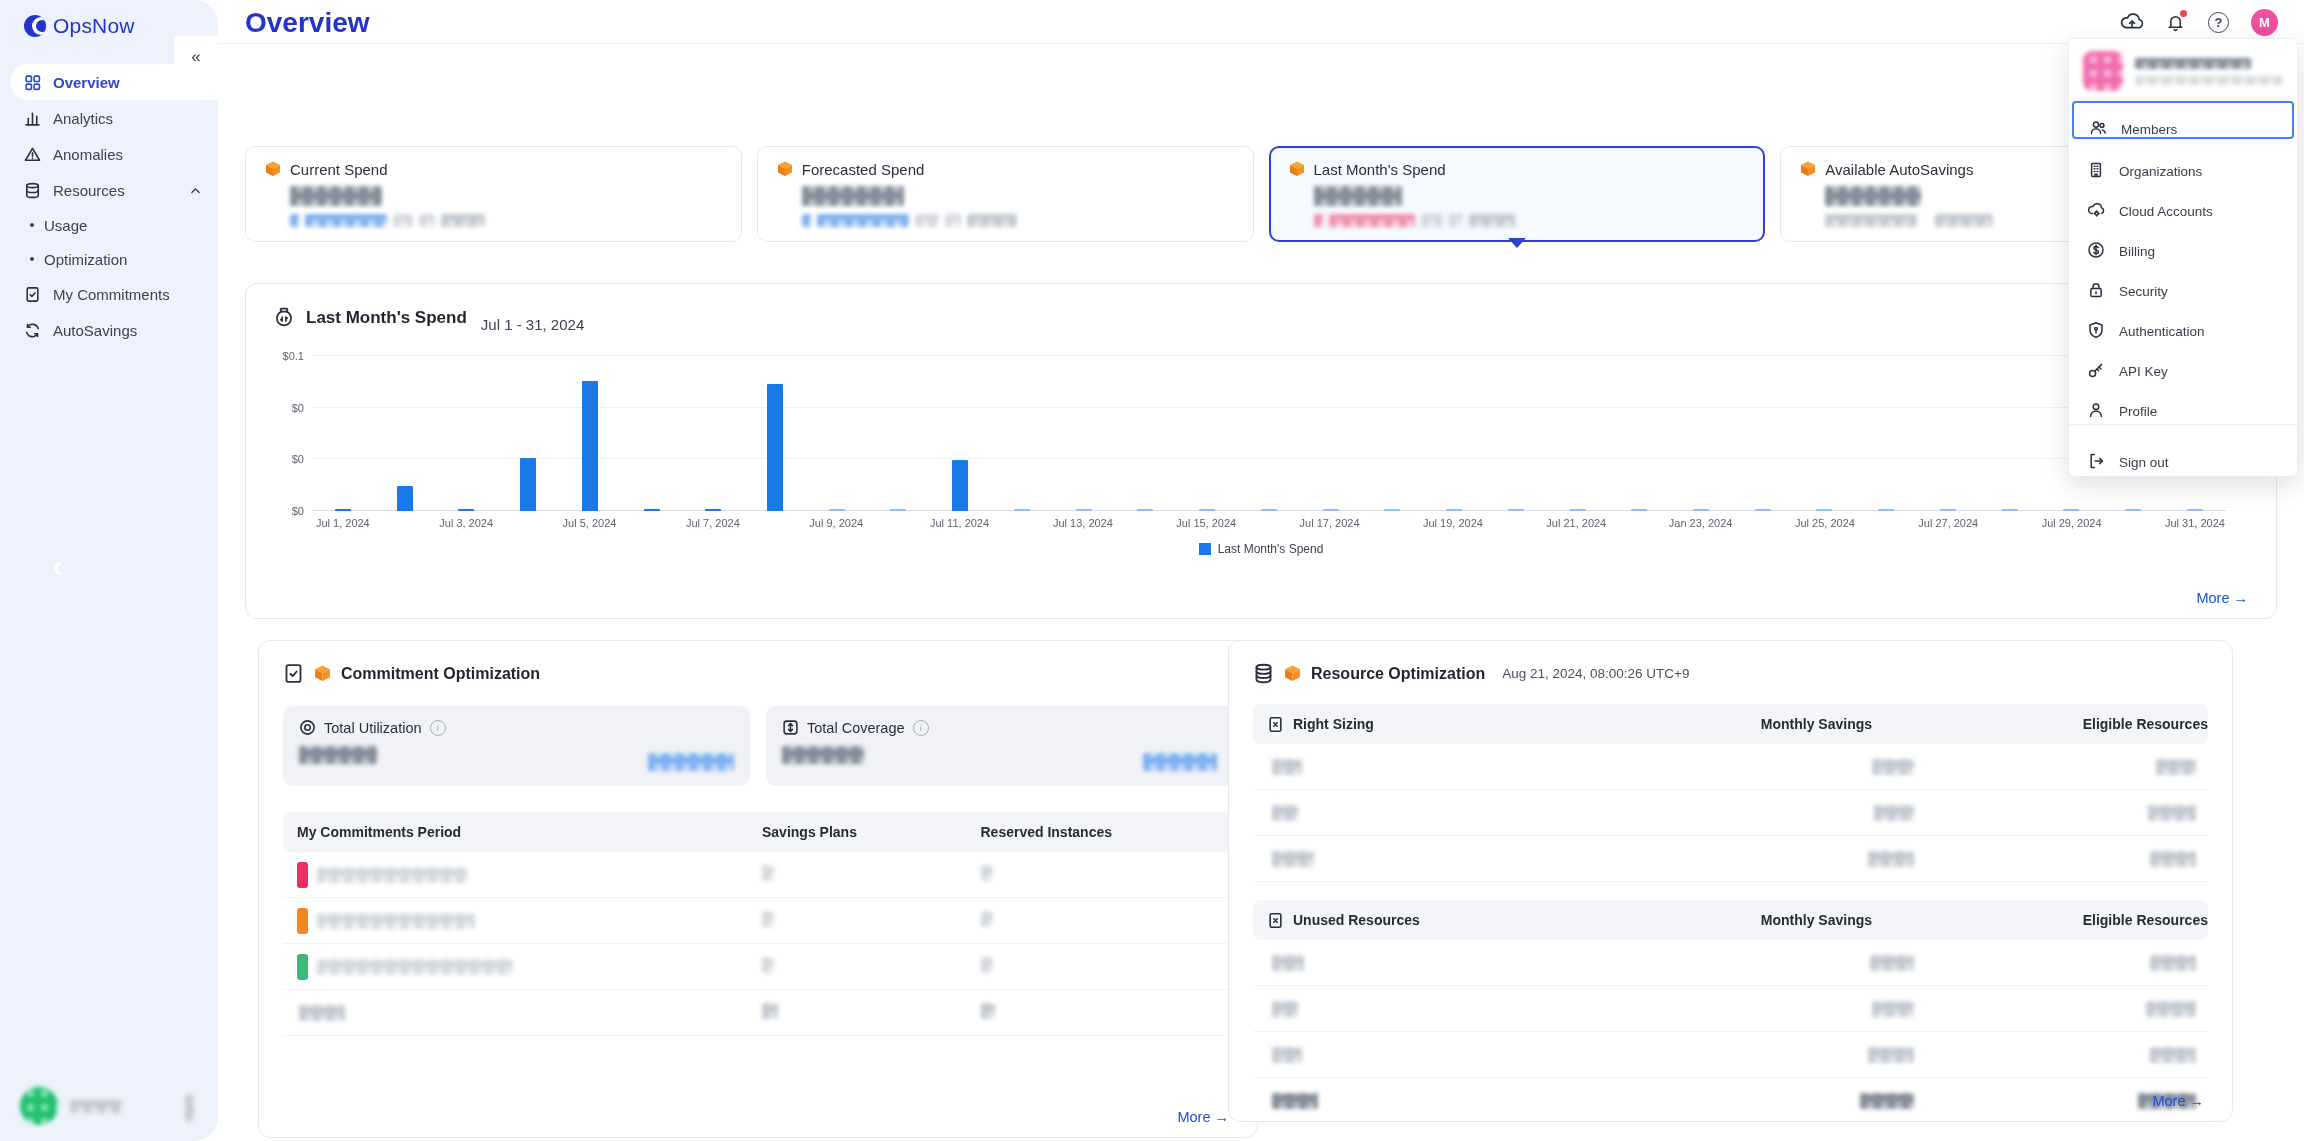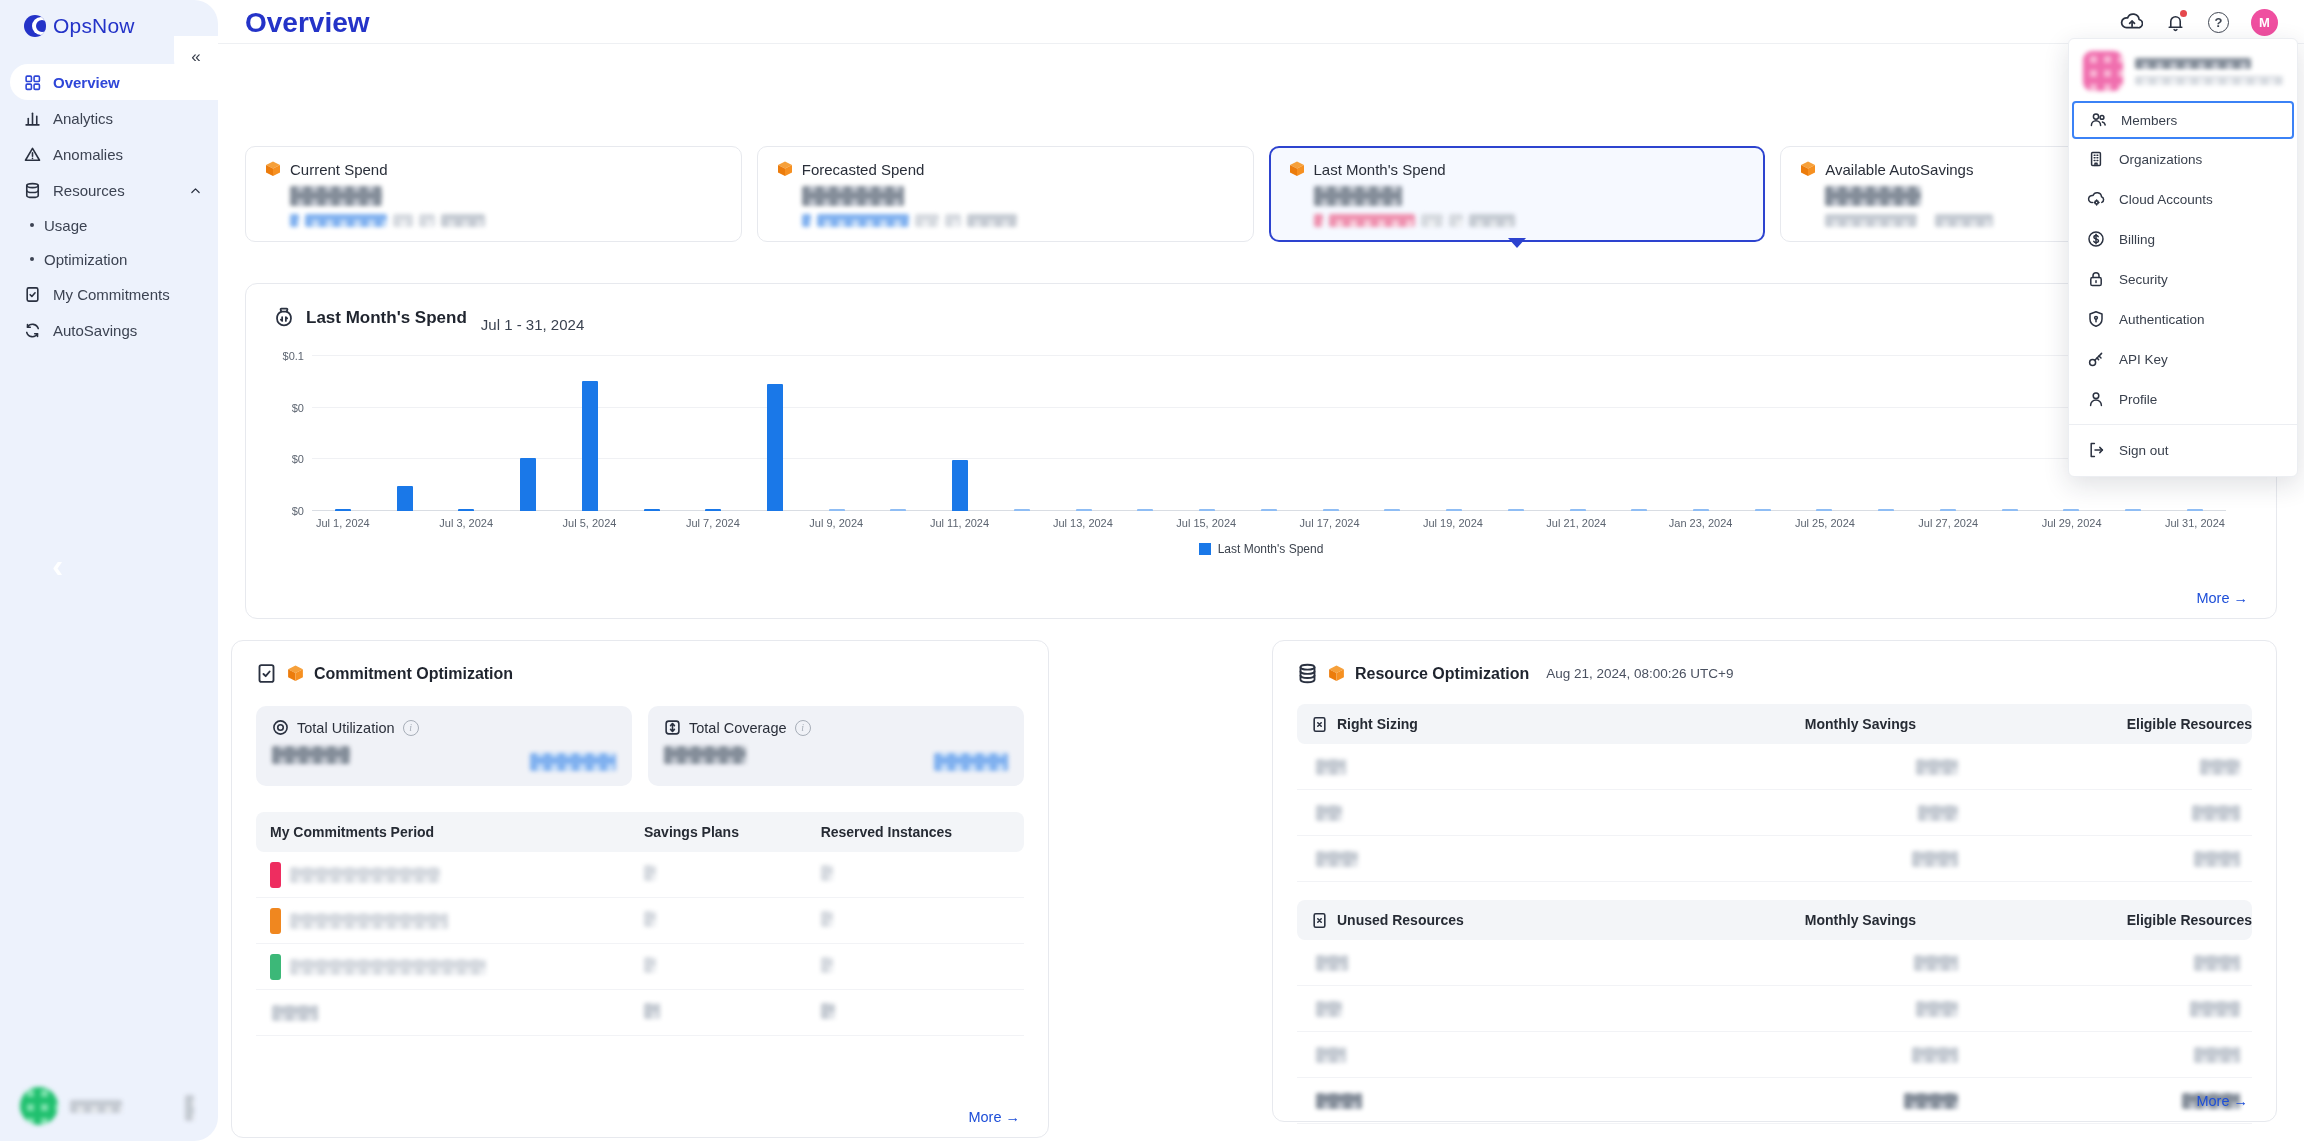--- a/index.html
+++ b/index.html
@@ -73,22 +73,22 @@
   .bar.light{background:#8fbdf4}
   .xaxis{position:absolute;left:66px;right:50px;top:233px;display:flex}
   .x-lab{flex:1;text-align:center;font-size:11px;color:#5c6470;white-space:nowrap;overflow:visible}
   .legend{position:absolute;left:0;right:0;top:258px;display:flex;justify-content:center;align-items:center;gap:7px;cursor:pointer}
   .legend .sq{width:12px;height:12px;background:#1a78e8}
   .legend .lg-txt{font-size:12px;color:#3c434e}
   .more-link{position:absolute;right:28px;bottom:12px;font-size:14.5px;color:#1d4ed8;cursor:pointer}
 
   
   .bcard{position:absolute;top:640px;background:#fff;border:1px solid #e7e9ee;border-radius:12px;padding:22px 24px}
-  .bcard.left{left:231px;width:818px;height:498px}
-  .bcard.right{left:1272px;width:1005px;height:482px}
+  .bcard.left{left:258px;width:1000px;height:498px}
+  .bcard.right{left:1228px;width:1005px;height:482px}
   .bhead{display:flex;align-items:center;gap:9px}
   .bhead .bttl{font-size:16px;font-weight:bold;color:#1f242e}
   .bhead .stamp{font-size:13.5px;color:#4a5160;margin-left:8px}
   .sub-row{display:flex;gap:16px;margin-top:22px}
   .sub-card{flex:1;height:80px;background:#f0f2f7;border-radius:10px;padding:13px 16px;position:relative}
   .sub-card-head{display:flex;align-items:center;gap:8px;font-size:14.5px;color:#2a2f3a}
   .info-i{width:16px;height:16px;border-radius:50%;border:1.3px solid #a7aeb8;color:#a7aeb8;font-size:10px;display:flex;align-items:center;justify-content:center;font-style:italic;font-family:"Liberation Serif",serif;cursor:pointer}
   .sub-card .val{margin-top:10px}
   .sub-card .chip{position:absolute;right:16px;bottom:15px;cursor:pointer}
 
@@ -106,21 +106,21 @@
   .rc2v,.rc3v{display:flex;justify-content:flex-end;padding-right:46px}
   .rc2v{flex:0 0 30%}
   .rc3v{flex:0 0 26%;padding-right:12px}
   .tbl-row .rowrd{height:16px}
 
   
   .dropdown{position:absolute;left:2068px;top:38px;width:230px;background:#fff;border:1px solid #eceef2;border-radius:6px;box-shadow:0 8px 26px rgba(25,35,60,.14);z-index:50;padding-bottom:6px}
   .dd-user{display:flex;align-items:center;gap:12px;padding:12px 14px 10px 14px}
   .dd-av{width:40px;height:40px;border-radius:9px}
   .dd-lines{display:flex;flex-direction:column;gap:7px}
-  .dd-item{height:40px;display:flex;align-items:center;gap:14px;padding-left:18px;font-size:13.5px;color:#39404d;cursor:pointer}
+  .dd-item{height:40px;display:flex;align-items:flex-end;gap:14px;padding-left:18px;font-size:13.5px;color:#39404d;cursor:pointer}
   .dd-item.selected{border:2px solid #3b82f6;border-radius:4px;margin:0 3px;height:38px;padding-left:15px}
   .dd-divider{height:1px;background:#eceef2;margin:5px 0}
   .ic{stroke:#2a3140;fill:none;stroke-width:1.5;stroke-linecap:round;stroke-linejoin:round}
 </style>
 </head>
 <body>
 
 <div class="sidebar">
   <div class="logo-row">
     <span class="logo-mark"></span>

